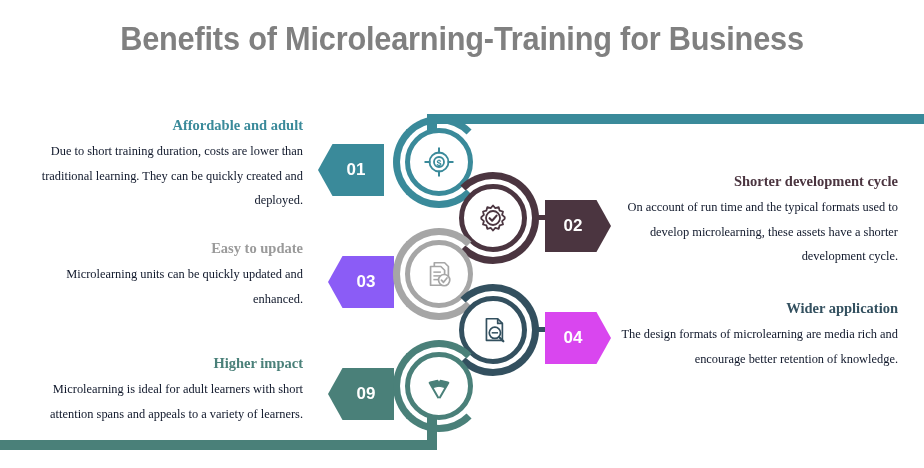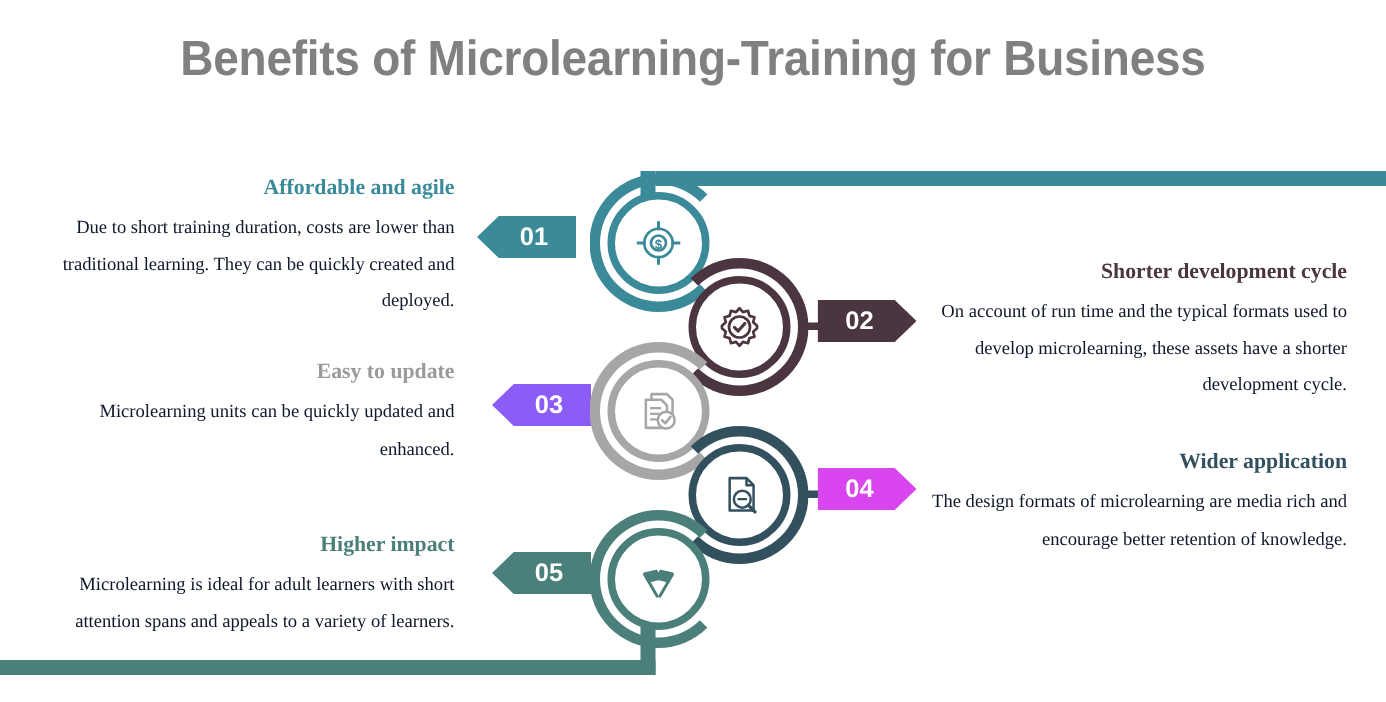--- a/index.html
+++ b/index.html
@@ -102,21 +102,21 @@
   
   .node-1 { left: 393px; top: 116px; }
   .node-2 { left: 447px; top: 172px; }
   .node-3 { left: 393px; top: 228px; }
   .node-4 { left: 447px; top: 284px; }
   .node-5 { left: 393px; top: 340px; }
 
   
   .badge {
     position: absolute;
-    height: 28px;
+    height: 52px;
     width: 66px;
     color: #ffffff;
     font-family: "Liberation Sans", sans-serif;
     font-weight: bold;
     font-size: 17px;
     display: flex;
     align-items: center;
     justify-content: center;
   }
   .badge.left {
@@ -180,21 +180,21 @@
 <div id="slide">
 
   <div class="title">Benefits of Microlearning-Training for Business</div>
 
   <div class="rail rail-top"></div>
   <div class="spine spine-top"></div>
   <div class="spine spine-bottom"></div>
   <div class="rail rail-bottom"></div>
 
   <div class="block left-side block-1">
-    <h3 style="color: rgb(58, 138, 154);">Affordable and agile</h3>
+    <h3 style="color: rgb(58, 138, 154);">Affordable and adult</h3>
     <p>Due to short training duration, costs are lower than traditional learning. They can be quickly created and deployed.</p>
   </div>
   <div class="badge left badge-1" style="background:#3a8a9a">
     <span>01</span>
   </div>
   <div class="node node-1">
     <div class="ring-outer" style="border-color:#3a8a9a transparent #3a8a9a #3a8a9a;"></div>
     <div class="ring-inner" style="border-color:#3a8a9a;"></div>
     <div class="ring-icon">
       <svg width="32" height="32" viewBox="0 0 32 32" fill="none" stroke="#3a8a9a" stroke-width="1.8">
@@ -276,21 +276,21 @@
   <div class="block right-side block-4">
     <h3 style="color:#33505f">Wider application</h3>
     <p>The design formats of microlearning are media rich and encourage better retention of knowledge.</p>
   </div>
 
   <div class="block left-side block-5">
     <h3 style="color:#4a8079">Higher impact</h3>
     <p>Microlearning is ideal for adult learners with short attention spans and appeals to a variety of learners.</p>
   </div>
   <div class="badge left badge-5" style="background:#4a8079">
-    <span>05</span>
+    <span>09</span>
   </div>
   <div class="node node-5">
     <div class="ring-outer" style="border-color:#4a8079 transparent #4a8079 #4a8079;"></div>
     <div class="ring-inner" style="border-color:#4a8079;"></div>
     <div class="ring-icon">
       <svg width="32" height="32" viewBox="0 0 32 32" fill="#4a8079" stroke="#4a8079">
         <path d="M9.5 8.5 L9.5 25.5" stroke-width="2" stroke-linecap="round" fill="none" transform="rotate(-30 16 16)"></path>
         <path d="M22.5 8.5 L22.5 25.5" stroke-width="2" stroke-linecap="round" fill="none" transform="rotate(30 16 16)"></path>
         <path d="M10.2 8.2 L17.6 10.4 L17.6 16.6 L10.2 14.4 Z" transform="rotate(-30 16 16)" stroke-width="1.2" stroke-linejoin="round"></path>
         <path d="M21.8 8.2 L14.4 10.4 L14.4 16.6 L21.8 14.4 Z" transform="rotate(30 16 16)" stroke-width="1.2" stroke-linejoin="round"></path>

